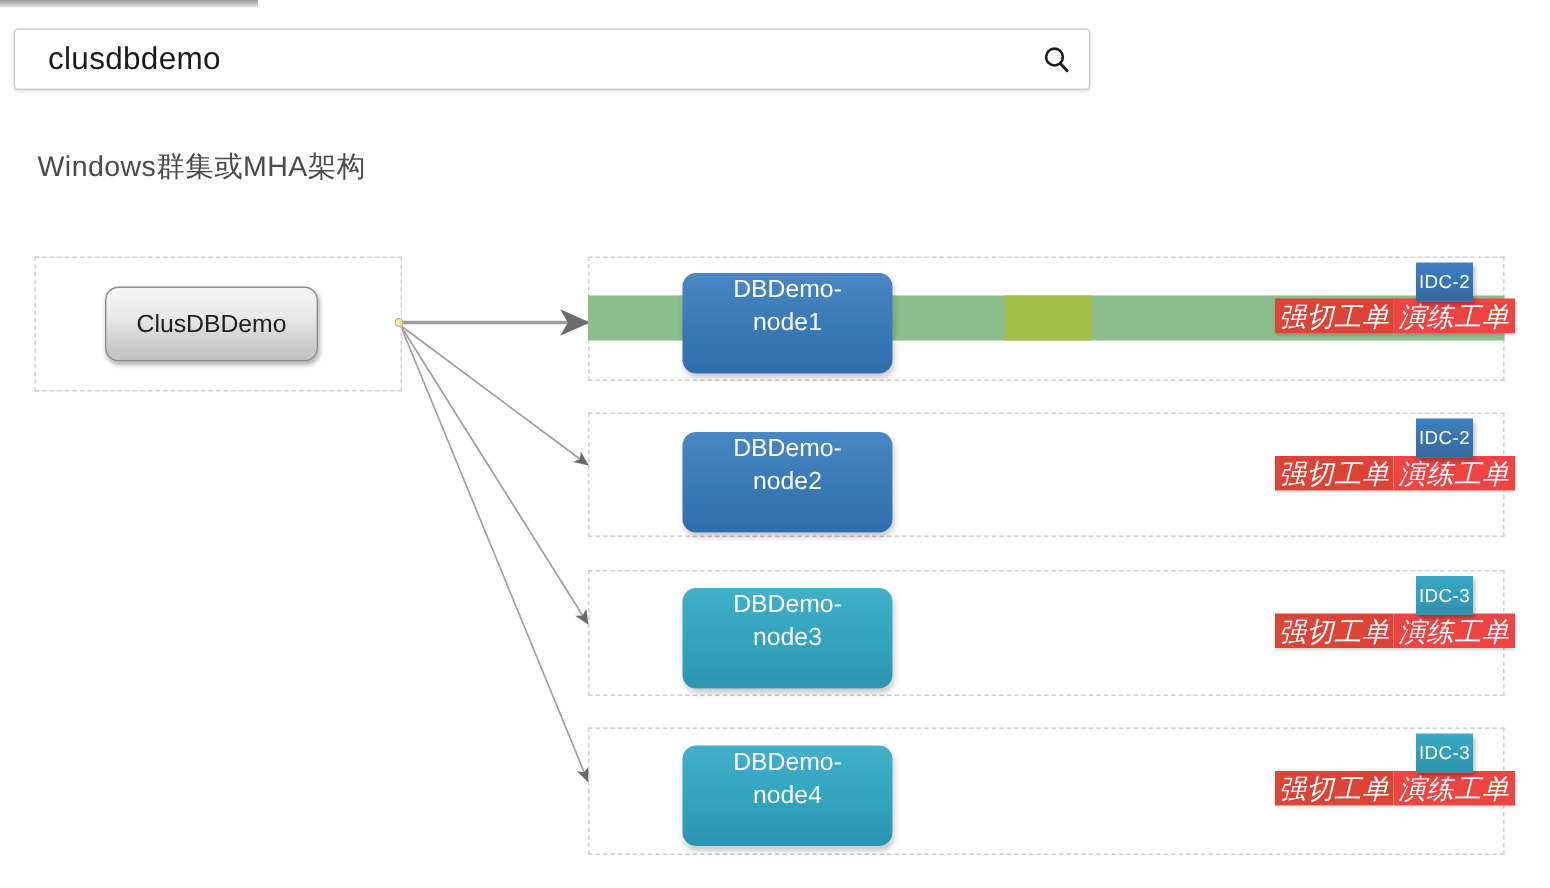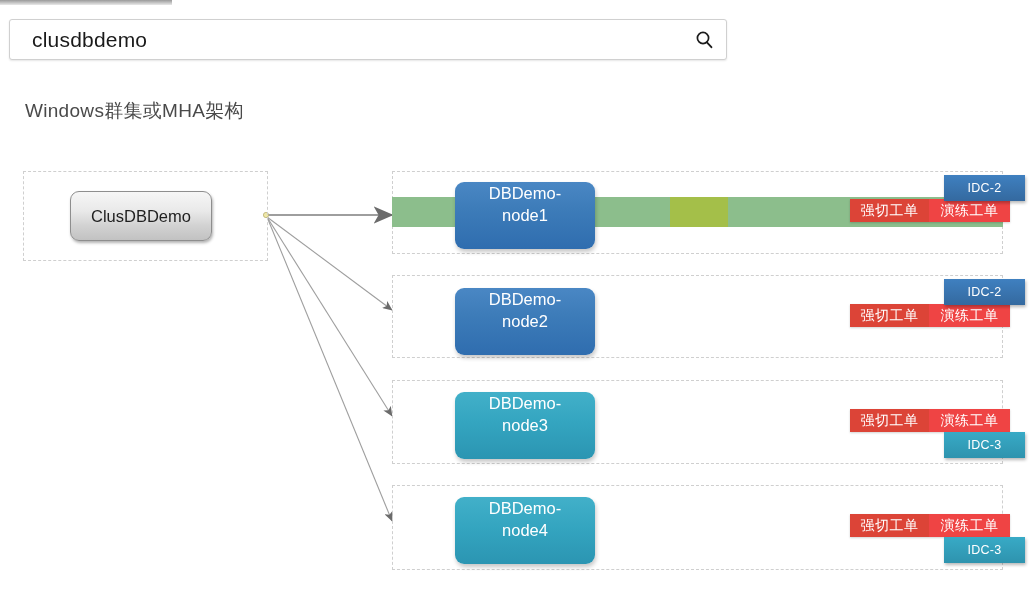--- a/index.html
+++ b/index.html
@@ -187,45 +187,46 @@
     box-shadow: 0 1px 2px rgba(0,0,0,0.18);
   }
   .tg1 { top: 199px; }
   .tg2 { top: 304px; }
   .tg3 { top: 409px; }
   .tg4 { top: 514px; }
   .ticket-btn {
     display: flex;
     align-items: center;
     justify-content: center;
-    font-size: 14px;
+    font-size: 18px;
     color: #ffffff;
     padding: 11px 7px;
     white-space: nowrap;
     cursor: pointer;
     letter-spacing: 0.5px;
+    font-style: italic;
   }
   .btn-red { background: #dc4437; width: 65px; }
   .btn-orange { background: #ef4444; width: 67px; }
 
   
   .idc-badge {
     position: absolute;
-    width: 81px;
+    width: 38px;
     height: 26px;
     display: flex;
     align-items: center;
     justify-content: center;
     font-size: 12.5px;
     color: #ffffff;
     box-shadow: 1px 2px 3px rgba(0,0,0,0.28);
     letter-spacing: 0.3px;
   }
   .badge-blue { background: linear-gradient(to bottom, #3f80c0 0%, #34699f 100%); }
-  .badge-teal { background: linear-gradient(to bottom, #38aac6 0%, #2e93ae 100%); margin-top: 48px; }
+  .badge-teal { background: linear-gradient(to bottom, #38aac6 0%, #2e93ae 100%); }
   .b1 { left: 944px; top: 175px; }
   .b2 { left: 944px; top: 279px; }
   .b3 { left: 944px; top: 384px; }
   .b4 { left: 944px; top: 489px; }
 </style>
 </head>
 <body>
 
 <div class="top-strip"></div>
 

